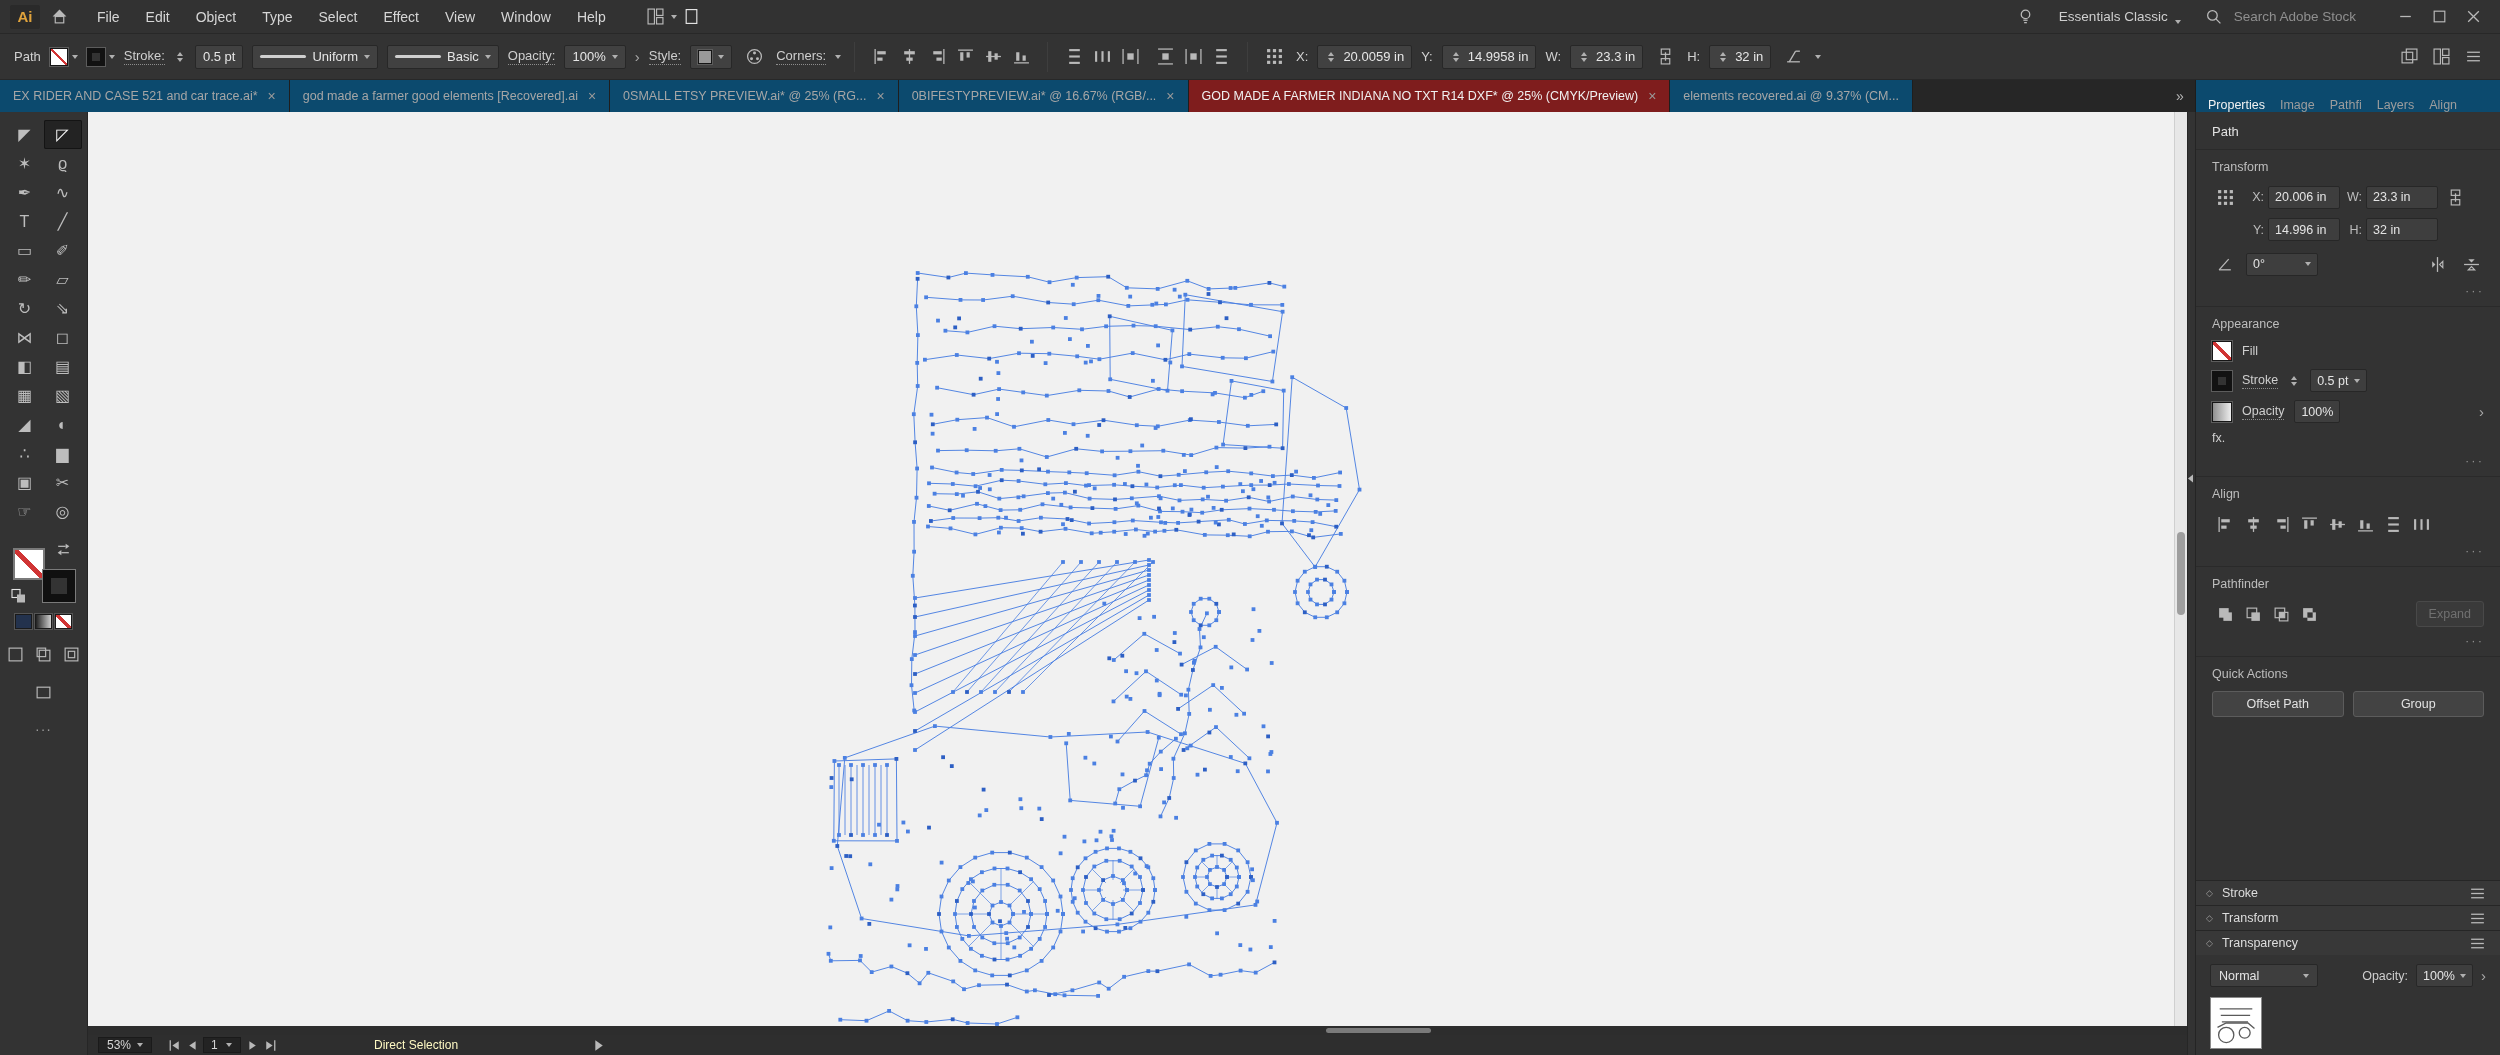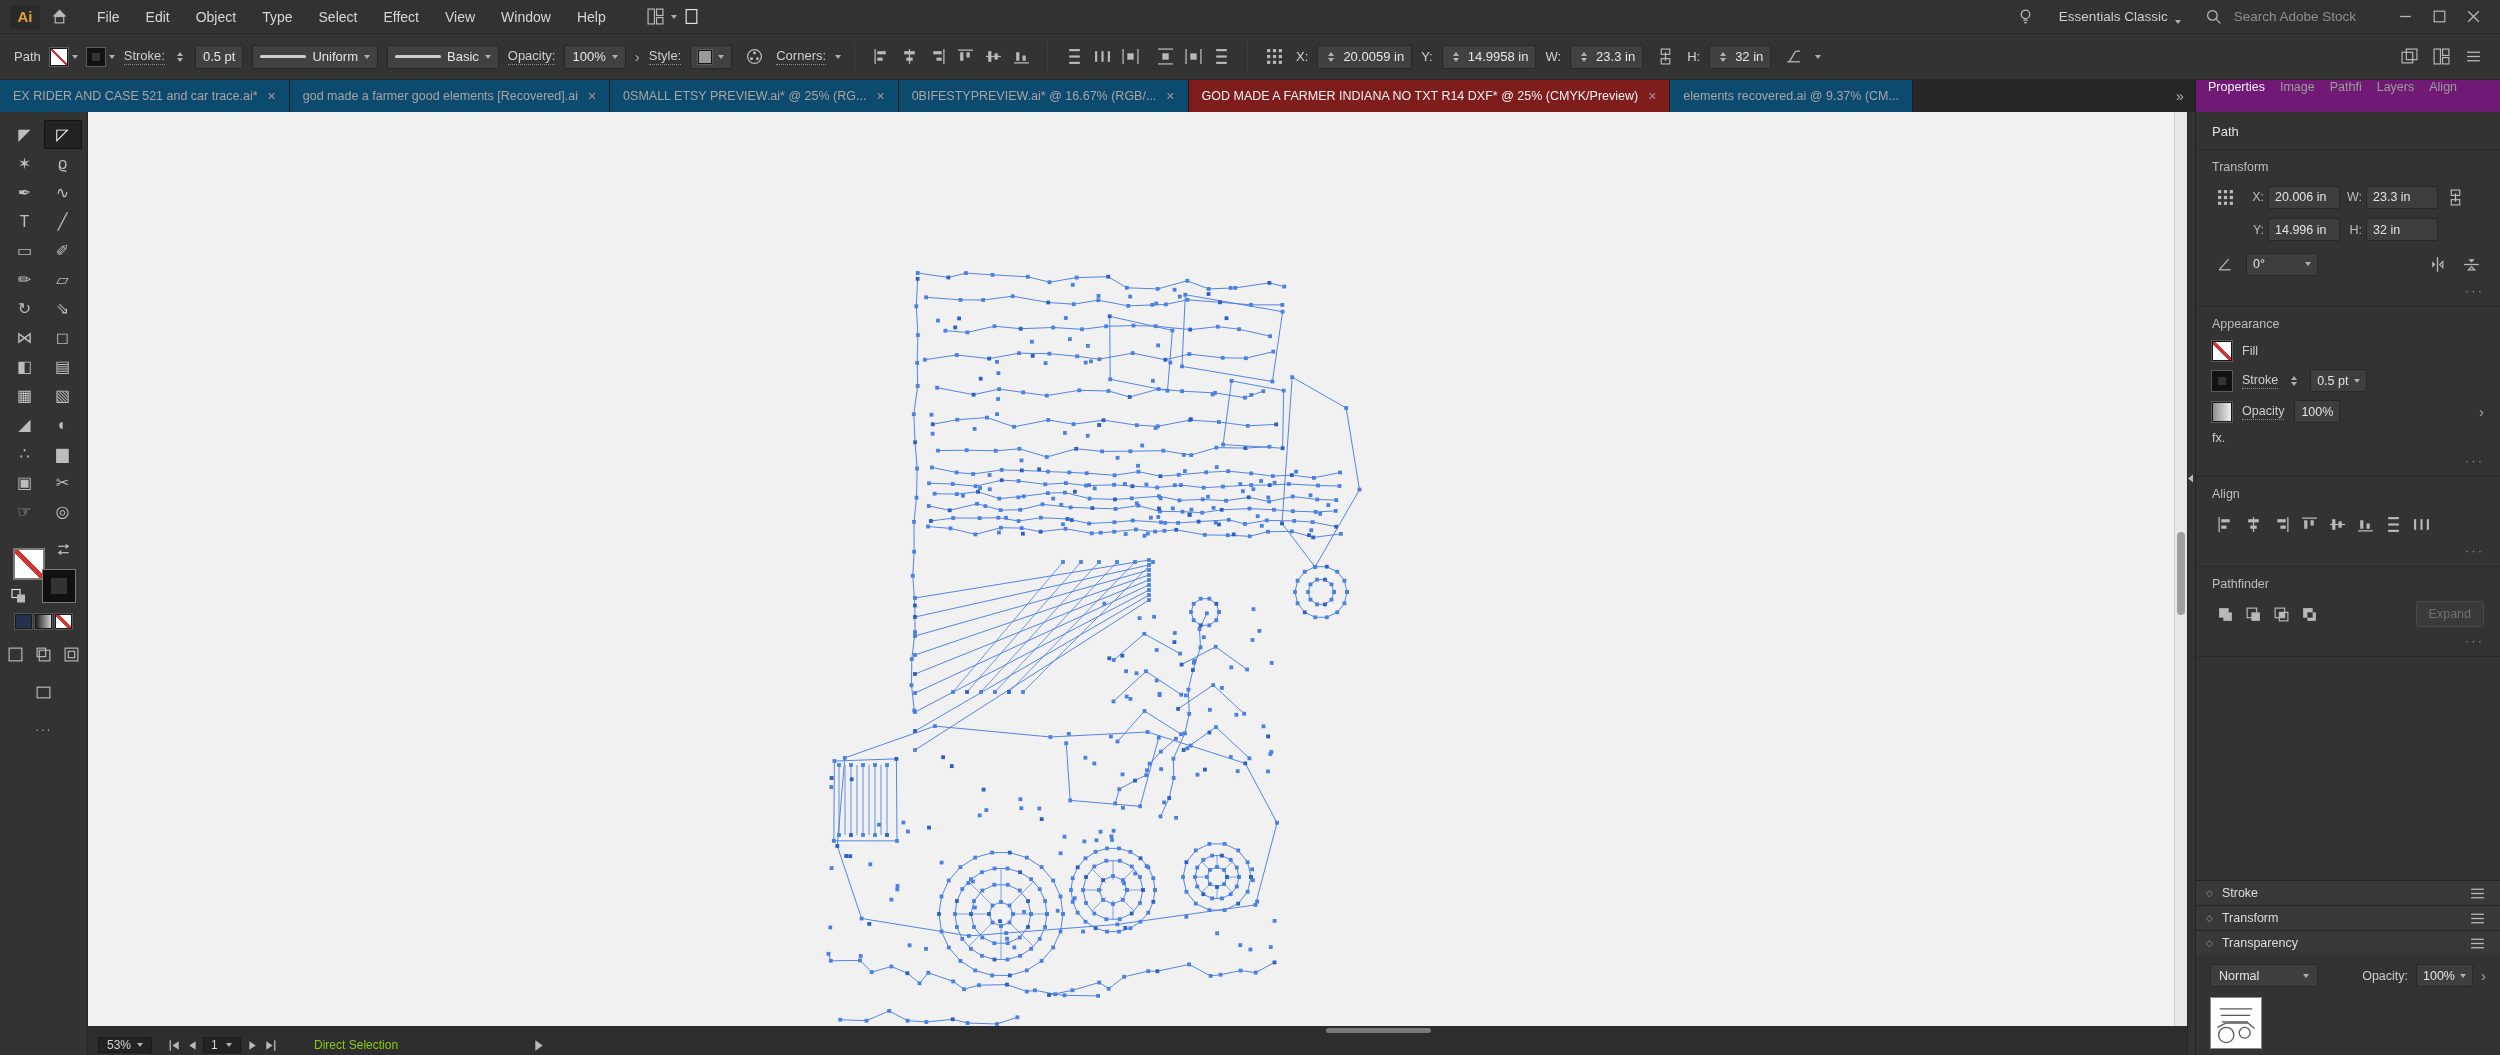--- a/index.html
+++ b/index.html
@@ -43,21 +43,21 @@
   .icnrow{display:flex;align-items:center;gap:2px;}
   .cb-right{display:flex;align-items:center;gap:6px;margin-left:auto;}
 
   
   .tabbar{height:32px;background:#262626;display:flex;}
   .doc-tabs{flex:1;display:flex;overflow:hidden;}
   .tab{display:flex;align-items:center;gap:10px;padding:0 13px;font-size:12.5px;background:#0c4a6e;color:#a6a6a6;border-right:1px solid #1e1e1e;white-space:nowrap;}
   .tab.active{background:#7f1d1d;color:#f1f1f1;}
   .tab .closex{color:#9a9a9a;font-size:14px;line-height:1;}
   .tab-overflow{width:30px;display:flex;align-items:center;justify-content:center;color:#b5b5b5;font-size:14px;}
-  .panel-tabs{width:305px;background:#701a75;border-left:1px solid #1d1d1d;display:flex;align-items:flex-start;padding:0 12px;gap:15px;font-size:12.5px;color:#9d9d9d;overflow:hidden;white-space:nowrap;}
+  .panel-tabs{width:305px;background:#0c4a6e;border-left:1px solid #1d1d1d;display:flex;align-items:flex-end;padding:0 12px;gap:15px;font-size:12.5px;color:#9d9d9d;overflow:hidden;white-space:nowrap;}
   .panel-tabs .ptab.active{color:#f2f2f2;}
 
   
   .main{display:flex;height:943px;}
 
   
   .toolbar{width:88px;background:#333;border-right:1px solid #262626;display:flex;flex-direction:column;align-items:center;padding-top:8px;flex:none;}
   .tool-grid{display:grid;grid-template-columns:38px 38px;}
   .tool{height:29px;display:flex;align-items:center;justify-content:center;font-size:16px;color:#bdbdbd;border-radius:2px;}
   .tool.active{background:#232323;color:#fafafa;box-shadow:inset 0 0 0 1px #141414;}
@@ -81,21 +81,21 @@
   #artwork{position:absolute;left:725px;top:150px;}
   .vscroll{position:absolute;right:0;top:0;bottom:0;width:13px;background:#e7e7e7;border-left:1px solid #cfcfcf;}
   .vscroll .thumb{position:absolute;left:2px;top:46%;width:8px;height:9%;background:#9e9e9e;border-radius:4px;}
   .hscroll{height:9px;background:#2d2d2d;position:relative;flex:none;}
   .hscroll .thumb{position:absolute;left:59%;top:2px;width:5%;height:5px;background:#7a7a7a;border-radius:3px;}
   .statusbar{height:20px;background:#2e2e2e;display:flex;align-items:center;gap:7px;padding:0 10px;font-size:12px;color:#c2c2c2;flex:none;}
   .zoomfld{background:#232323;border:1px solid #1a1a1a;height:16px;display:flex;align-items:center;gap:6px;padding:0 8px;color:#d5d5d5;}
   .navcluster{display:flex;align-items:center;gap:1px;margin-left:6px;}
   .navcluster .icn{width:18px;height:16px;}
   .abfld{background:#232323;border:1px solid #1a1a1a;height:16px;display:flex;align-items:center;gap:8px;padding:0 7px;color:#d5d5d5;min-width:38px;}
-  .st-tool{margin-left:28px;color:#84cc16;}
+  .st-tool{margin-left:88px;color:#fef9c3;}
   .st-play{margin-left:120px;}
 
   
   .spine{width:8px;background:#333;border-left:1px solid #262626;position:relative;flex:none;}
   .spine .icn{position:absolute;top:38%;left:-5px;width:16px;height:16px;}
 
   
   .props{width:305px;background:#333;border-left:1px solid #242424;display:flex;flex-direction:column;font-size:12.5px;overflow:hidden;flex:none;}
   .p-objtype{padding:12px 16px 10px;font-size:13px;color:#e2e2e2;border-bottom:1px solid #2a2a2a;}
   .section{padding:10px 16px 8px;border-bottom:1px solid #2a2a2a;}
@@ -1691,20 +1691,27 @@
                   <rect x="6" y="6" width="5" height="5" fill="#333333" stroke="none" stroke-width="1.1"></rect>
                 </svg>
               </span>
             </div>
           <span class="grow"></span>
           <div class="btn disabled">Expand</div>
         </div>
         <div class="sec-more">···</div>
       </div>
 
+      <div class="section" style="border-bottom:none;">
+        <div class="sec-title">Quick Actions</div>
+        <div class="qa-row">
+          <div class="btn">Offset Path</div>
+          <div class="btn">Group</div>
+        </div>
+      </div>
 
       <div class="stacked">
         <div class="stk">
           <span class="dia">◇</span>
           <span>Stroke</span>
           <span class="grow"></span>
           <span class="icn">
               <svg width="17" height="17" viewBox="0 0 16 16">
                 <line x1="2" y1="4" x2="14" y2="4" stroke="#b9b9b9" stroke-width="1.2"></line>
                 <line x1="2" y1="8" x2="14" y2="8" stroke="#b9b9b9" stroke-width="1.2"></line>

